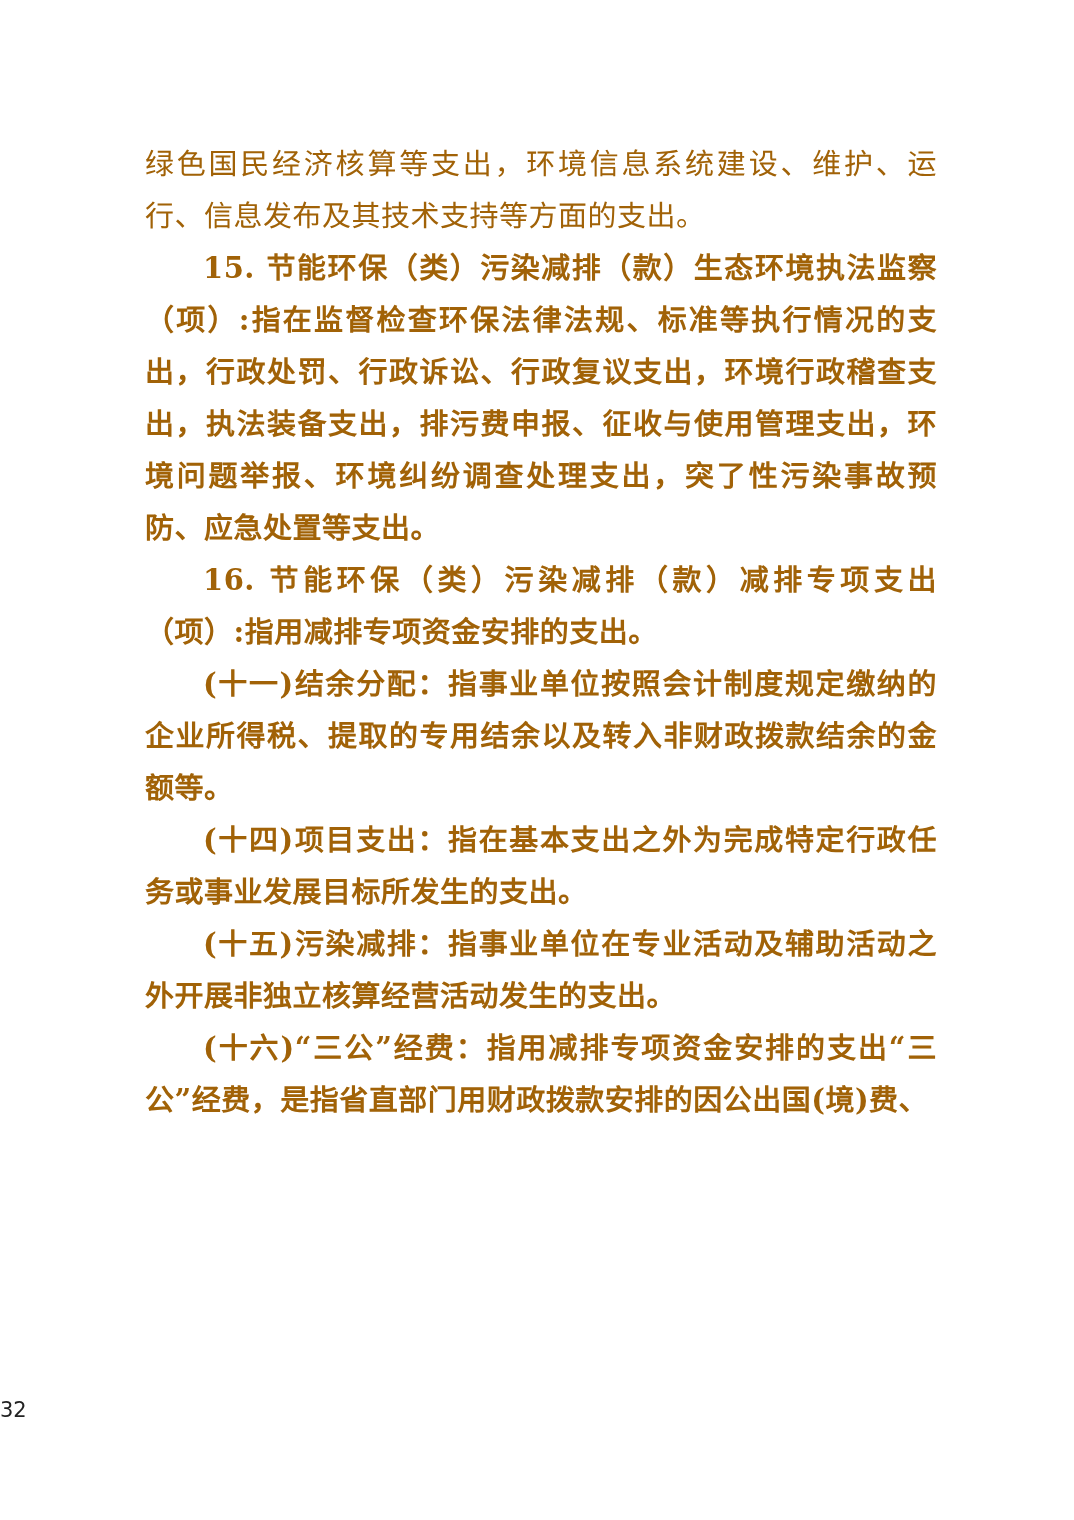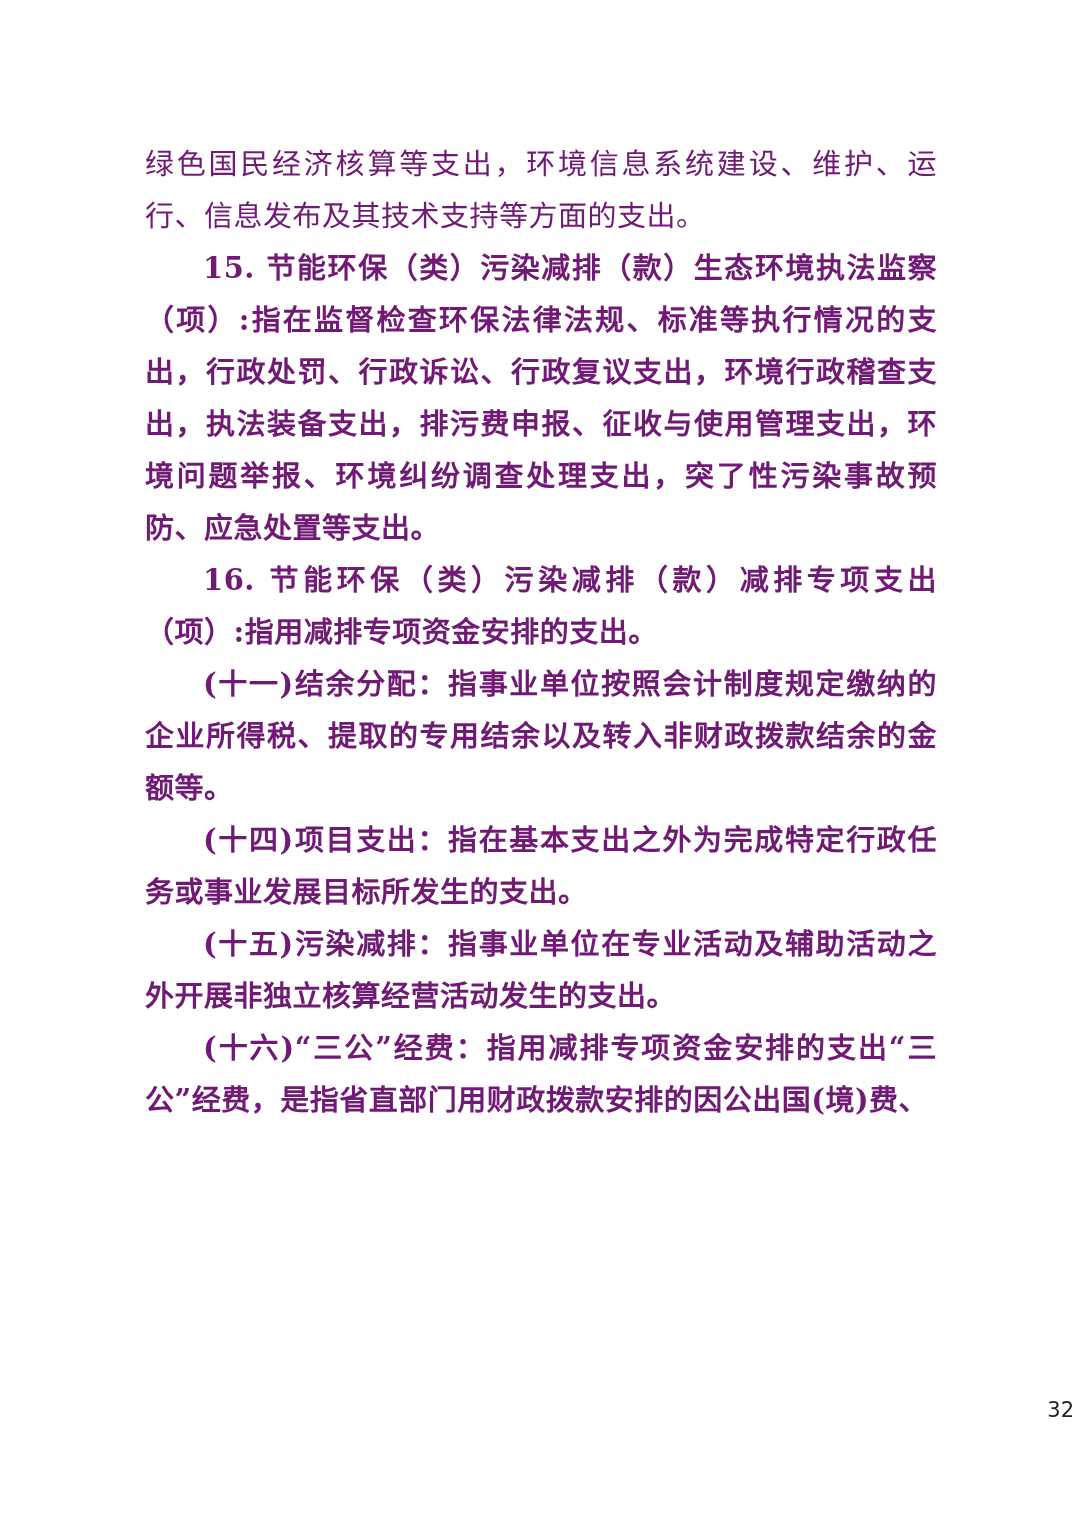--- a/index.html
+++ b/index.html
@@ -15,39 +15,39 @@
     overflow: hidden;
   }
   .content {
     position: absolute;
     left: 145px;
     top: 138px;
     width: 792px;
     font-family: "DejaVu Serif", "Liberation Serif", serif;
     font-size: 29px;
     line-height: 52px;
-    color: #701a75;
+    color: #a16207;
     text-align: justify;
     text-justify: inter-character;
     letter-spacing: 0.5px;
   }
   .content p {
     margin: 0;
     padding: 0;
   }
   .content p.indent {
     text-indent: 2em;
     font-weight: bold;
   }
   .footer {
     position: absolute;
     top: 1398px;
     left: 0;
     width: 100%;
-    text-align: right;
+    text-align: left;
     font-family: "DejaVu Sans", "Liberation Sans", sans-serif;
     font-size: 21px;
     color: #222222;
   }
 </style>
 </head>
 <body>
 
 <div class="page">
   <div class="content">

